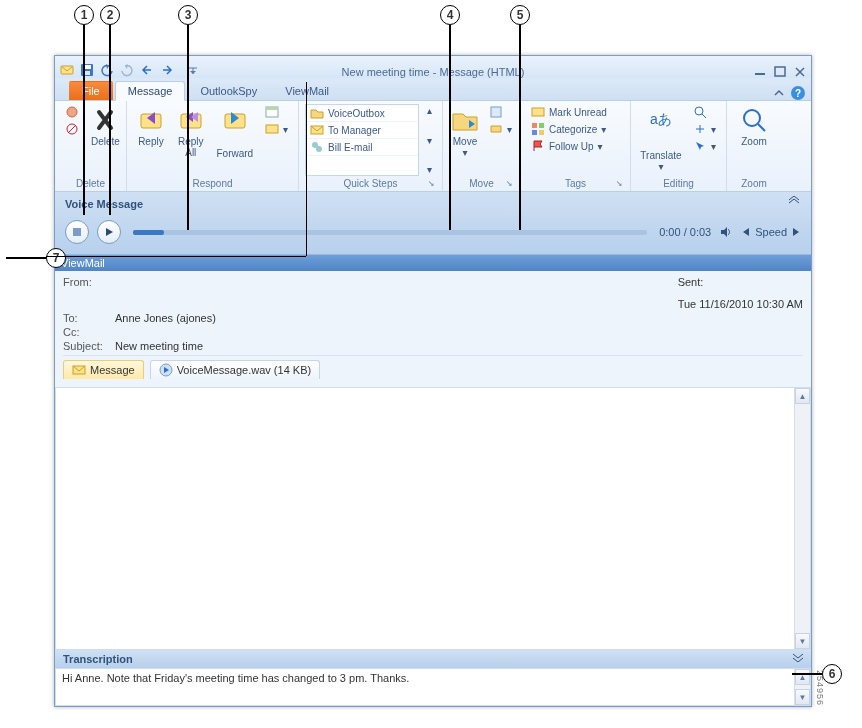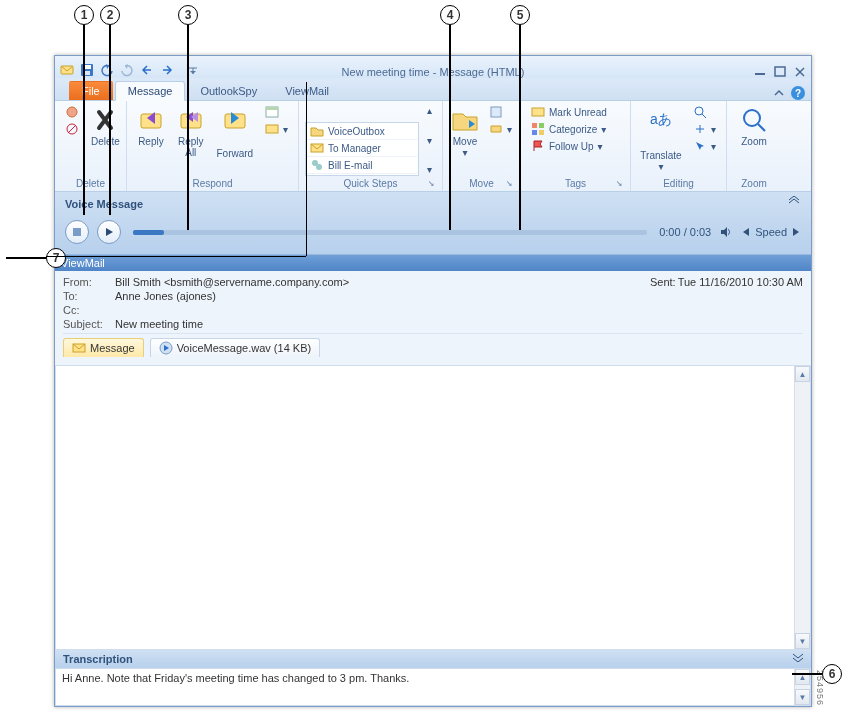--- a/index.html
+++ b/index.html
@@ -147,21 +147,21 @@
     padding: 1px 4px; font-size:10px; color:#3b5a85;
     cursor:pointer; border-radius:2px;
     white-space: nowrap;
   }
   .smallbtn .ic { width:14px; height:14px; flex-shrink:0; }
 
   .qs-box {
     border:1px solid #c6d6ea;
     background:#fff;
     width: 130px;
-    display:flex; flex-direction:column;margin-top:18px;
+    display:flex; flex-direction:column;
   }
   .qs-box .smallbtn { border-bottom:1px solid #eef3fa; }
 
   
   .vm-bar {
     background: linear-gradient(#cfe0f3,#b7d0ec);
     border-bottom: 1px solid #9ab8db;
     padding: 4px 8px 2px 8px;
   }
   .vm-title {
@@ -197,21 +197,21 @@
     padding:2px 6px;
   }
   .msg-headers {
     background:#eef4fb;
     padding:4px 8px 8px 8px;
     border-bottom:1px solid #cfddee;
     font-size:11px;
   }
   .msg-headers .row { display:flex; padding:1px 0; }
   .msg-headers .lbl { width:52px; color:#555; }
-  .msg-headers .sent { margin-left:auto; display:flex; gap:2px; }
+  .msg-headers .sent { margin-left:auto; display:flex; gap:10px;flex-direction:column; }
   .attach-row {
     display:flex; gap:6px; padding-top:4px;
     border-top:1px solid #d9e4f1; margin-top:2px;
   }
   .attach-tab {
     display:flex; align-items:center; gap:4px;
     padding:2px 8px; font-size:11px;
     border:1px solid #c6d6ea; border-bottom:none;
     background:linear-gradient(#fefefe,#eef4fb);
     border-radius:3px 3px 0 0; cursor:pointer;
@@ -653,21 +653,20 @@
           </svg>
       </span>
     </div>
   </div>
 
   <div class="vmail-hdr">ViewMail</div>
 
   <div class="msg-headers">
     <div class="row">
       <span class="lbl">From:</span>
-      <span>Bill Smith &lt;bsmith@servername.company.com&gt;</span>
       <span class="sent">
         <span>Sent:</span>
         <span>Tue 11/16/2010 10:30 AM</span>
       </span>
     </div>
     <div class="row">
       <span class="lbl">To:</span>
       <span>Anne Jones (ajones)</span>
     </div>
     <div class="row">

